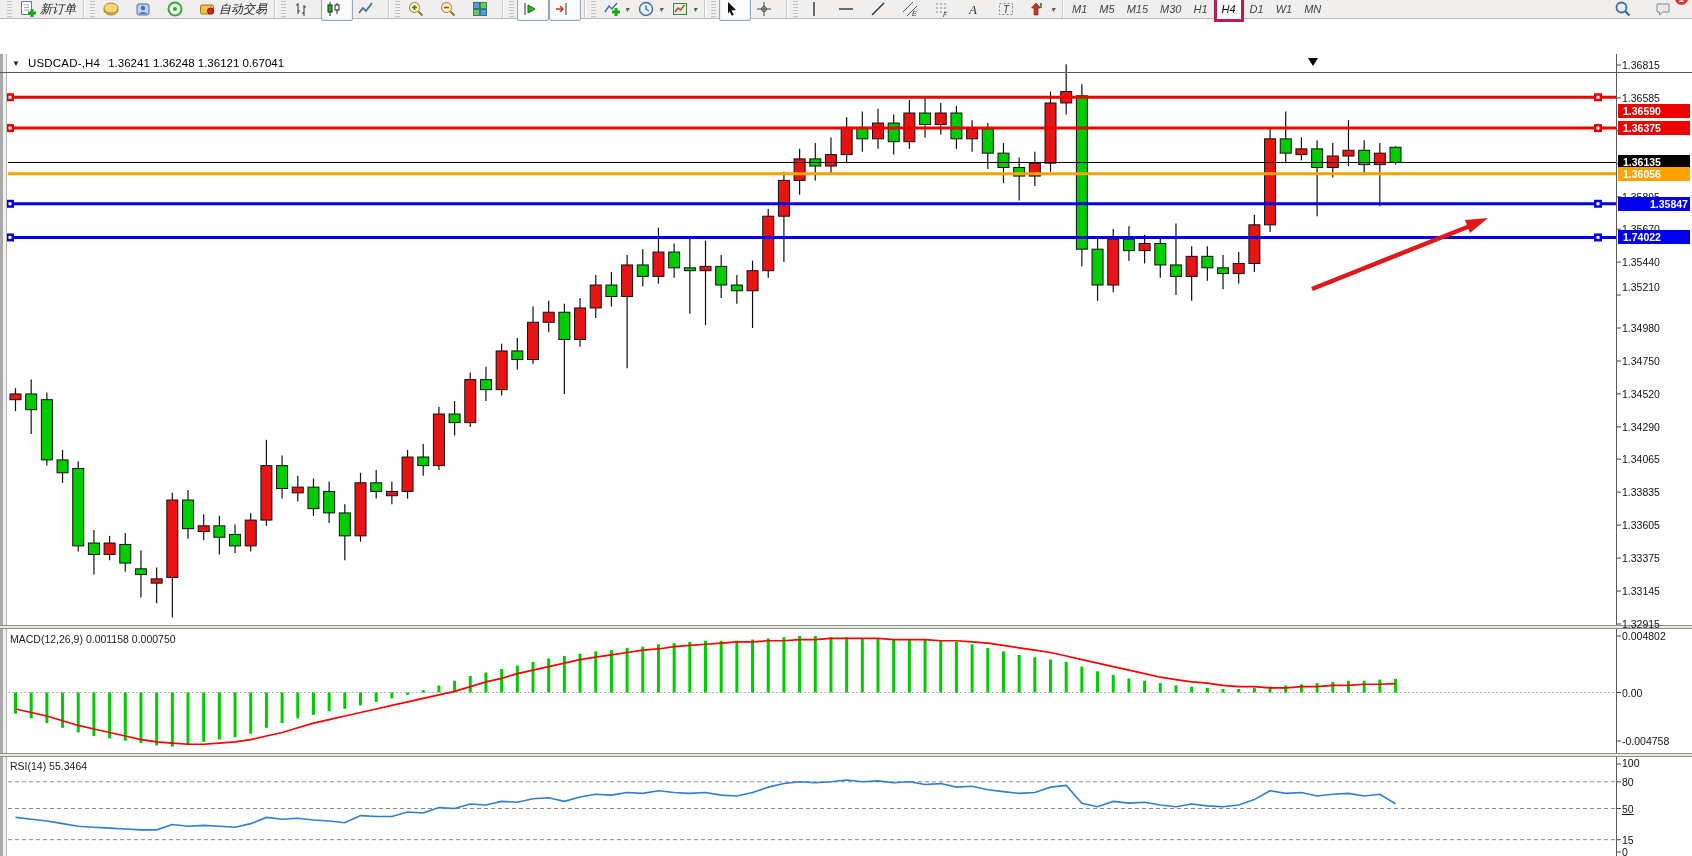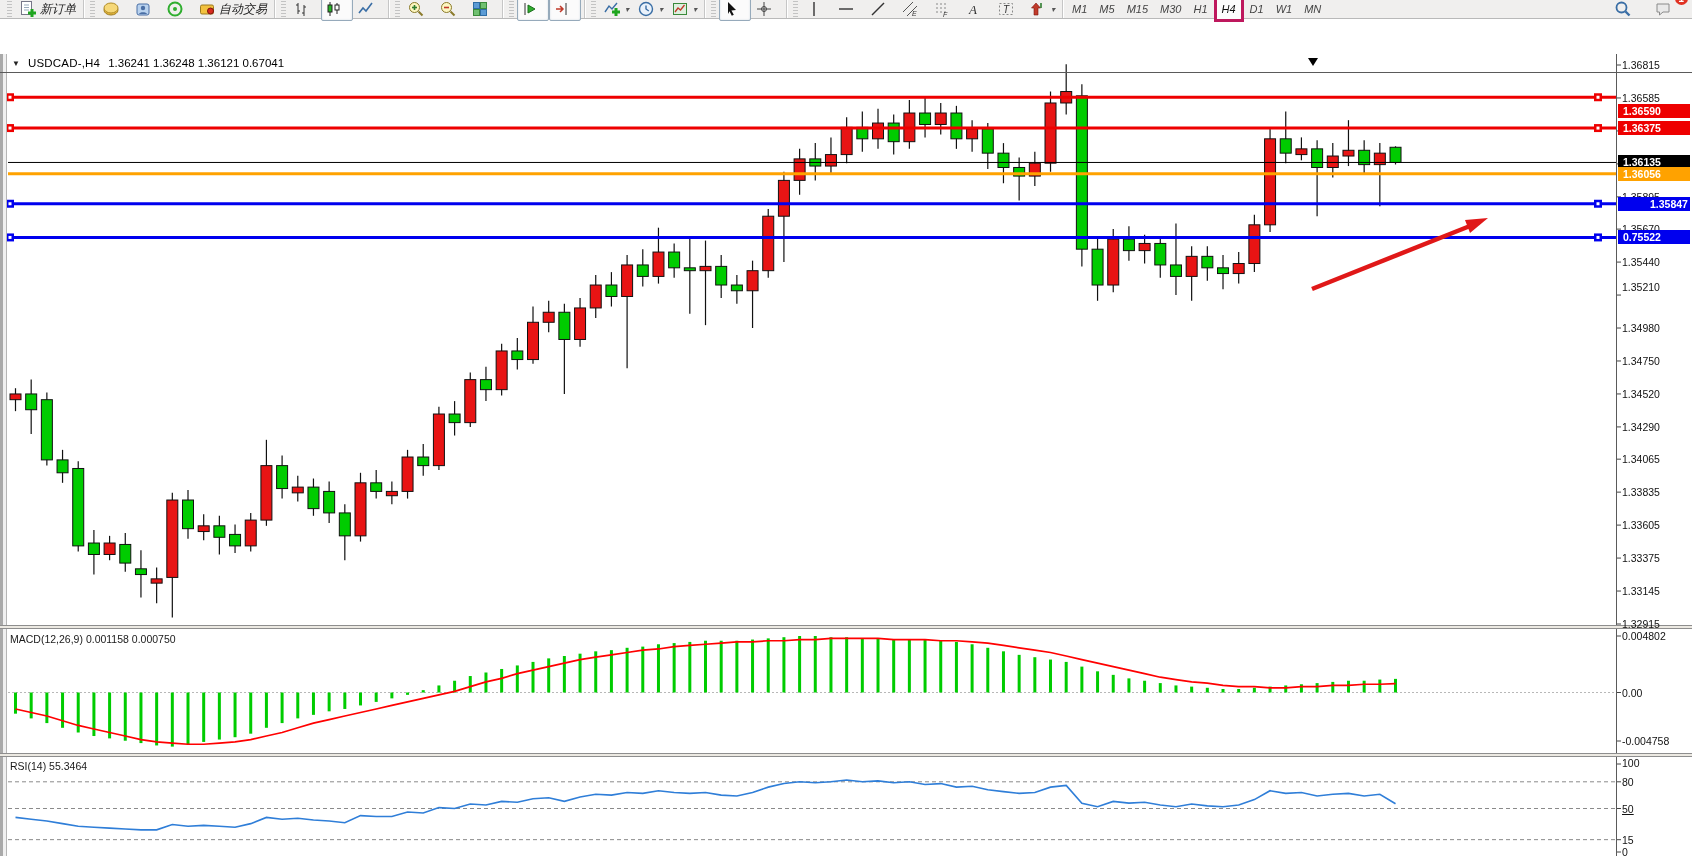--- a/index.html
+++ b/index.html
@@ -670,18 +670,18 @@
         <div class="pricetick" style="top: 736px;">100</div>
         <div class="pricetick" style="top: 754.8px; text-align: center;">80</div>
         <div class="pricetick" style="top: 781.5px; text-decoration: underline;">50</div>
         <div class="pricetick" style="top: 812.7px;">15</div>
         <div class="pricetick" style="top: 825px;">0</div>
         <div class="badge" style="top: 63.25px; background: rgb(238, 0, 0); margin-top: 14px;">1.36590</div>
         <div class="badge" style="top: 94.0667px; background: rgb(238, 0, 0);">1.36375</div>
         <div class="badge" style="top: 128.467px; background: rgb(0, 0, 0);">1.36135</div>
         <div class="badge" style="top: 139.79px; background: rgb(255, 162, 0);">1.36056</div>
         <div class="badge" style="top: 169.747px; background: rgb(0, 0, 238); padding-left: 32px;">1.35847</div>
-        <div class="badge" style="top: 203.43px; background: rgb(0, 0, 238);">0.75522</div>
+        <div class="badge" style="top: 203.43px; background: rgb(0, 0, 238);">1.74022</div>
       </div>
     <div id="time-axis"></div>
 
   </div>
 </div>
 
 </body></html>

